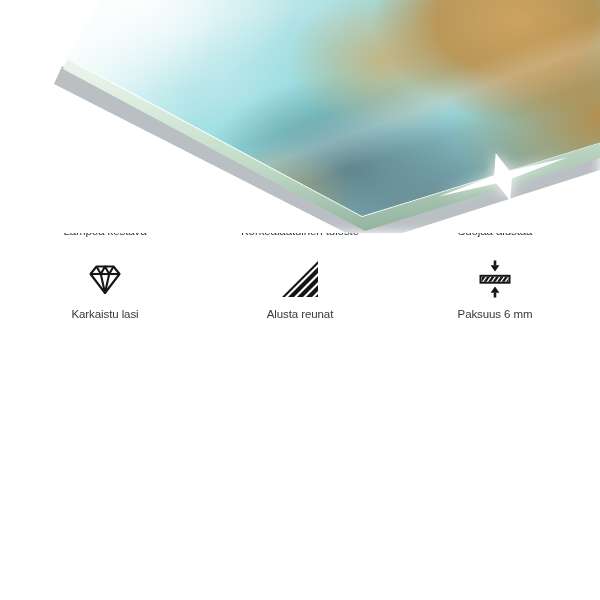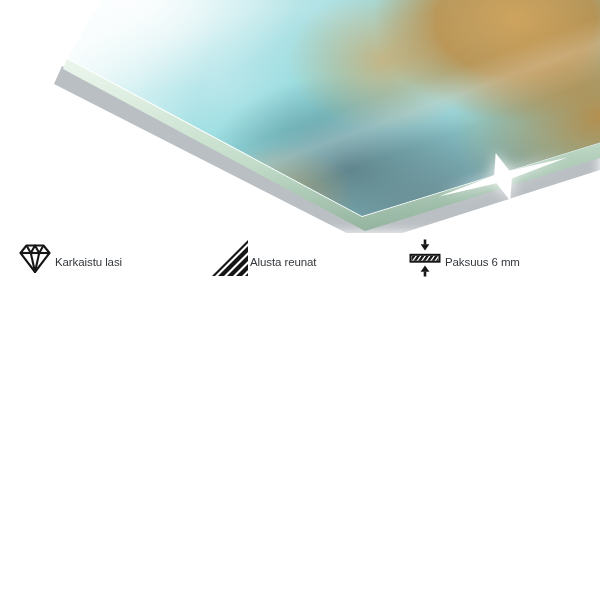--- a/index.html
+++ b/index.html
@@ -47,21 +47,21 @@
     font-family:"Liberation Serif","DejaVu Serif",serif;font-weight:400;
     font-size:25px;line-height:33px;color:#1d242c;letter-spacing:0.1px;
   }
   .heading span{display:block;}
   .intro{margin:10px 40px 0 40px;font-size:11.5px;line-height:21.5px;letter-spacing:-0.25px;color:#3c4146;}
   .intro-line{white-space:nowrap;}
   
   .features{margin-top:31px;padding:0 15px;}
   .features-row{display:flex;justify-content:space-between;}
   .features-row + .features-row{margin-top:22px;}
-  .feature{width:180px;display:flex;flex-direction:row;align-items:center;}
+  .feature{width:180px;display:flex;flex-direction:column;align-items:center;}
   .feature .icon{width:40px;height:40px;display:flex;align-items:center;justify-content:center;}
   .feature .label{margin-top:9px;font-size:11.5px;letter-spacing:-0.1px;color:#33383d;text-align:center;white-space:nowrap;}
   svg .stroke{fill:none;stroke:#161616;stroke-width:2.2;}
   svg text{font-family:"Liberation Sans","DejaVu Sans",sans-serif;font-weight:bold;fill:#111;}
 </style>
 </head>
 <body>
 
 <div class="page">
 

